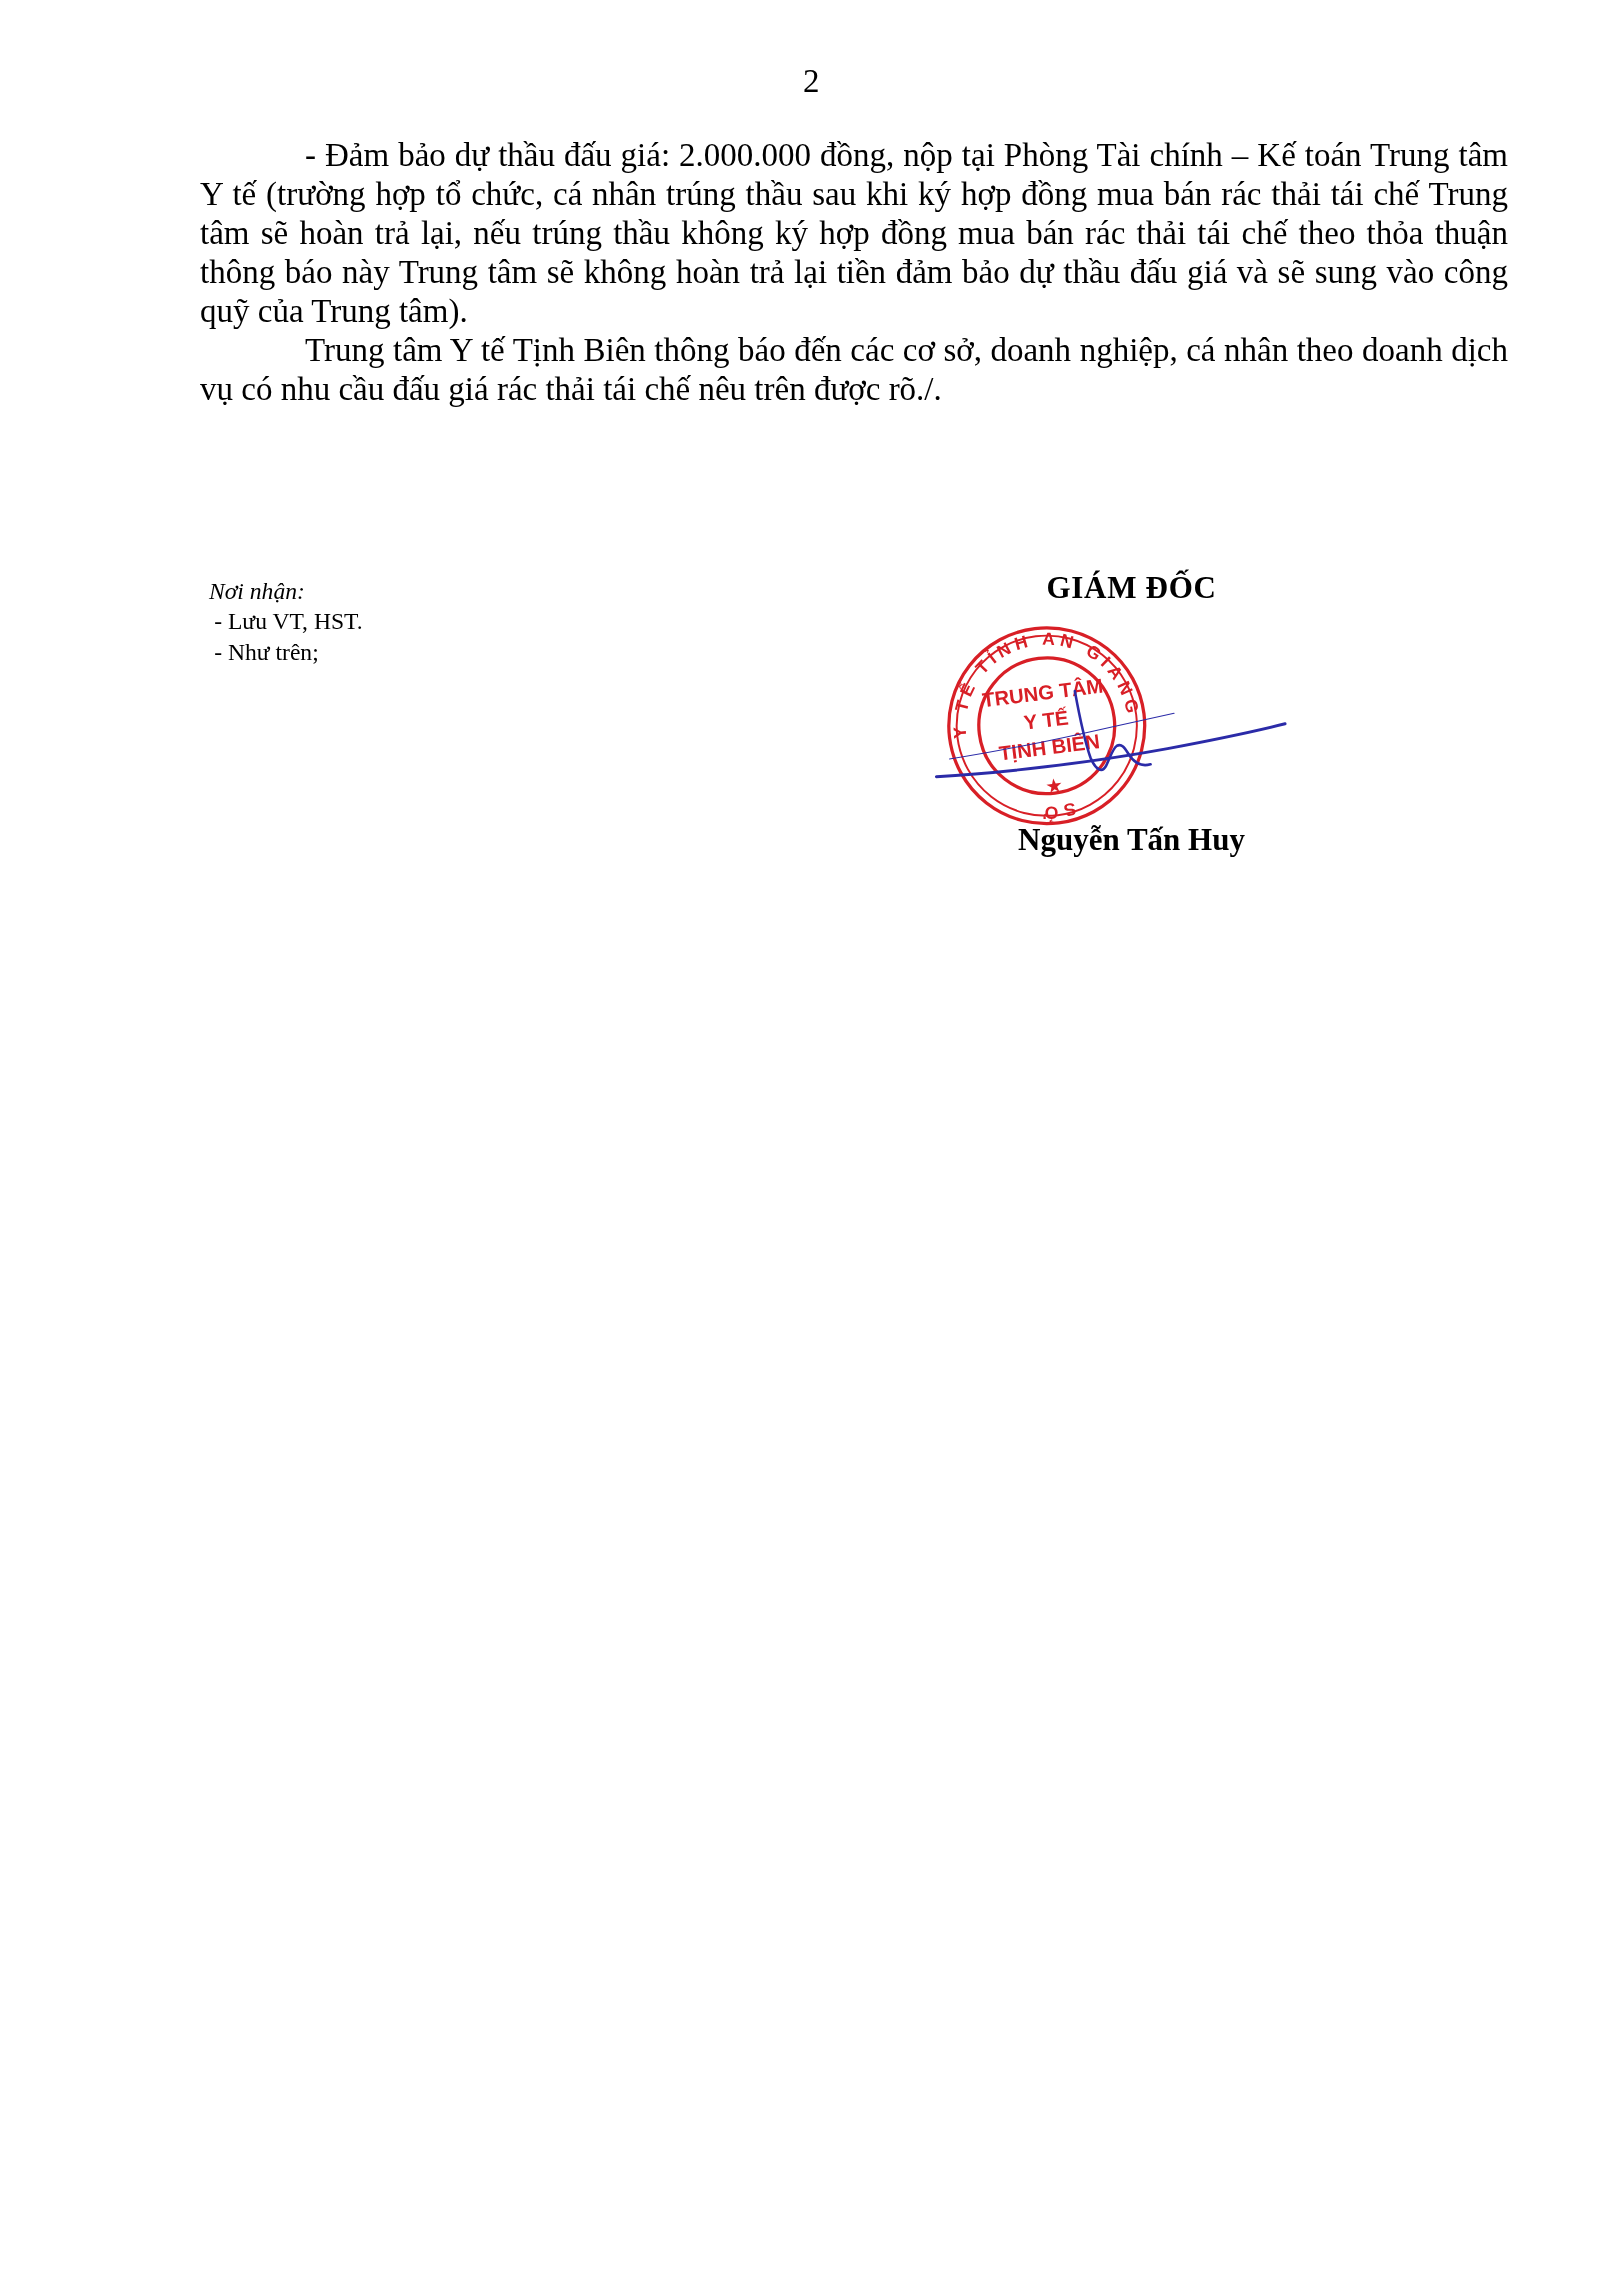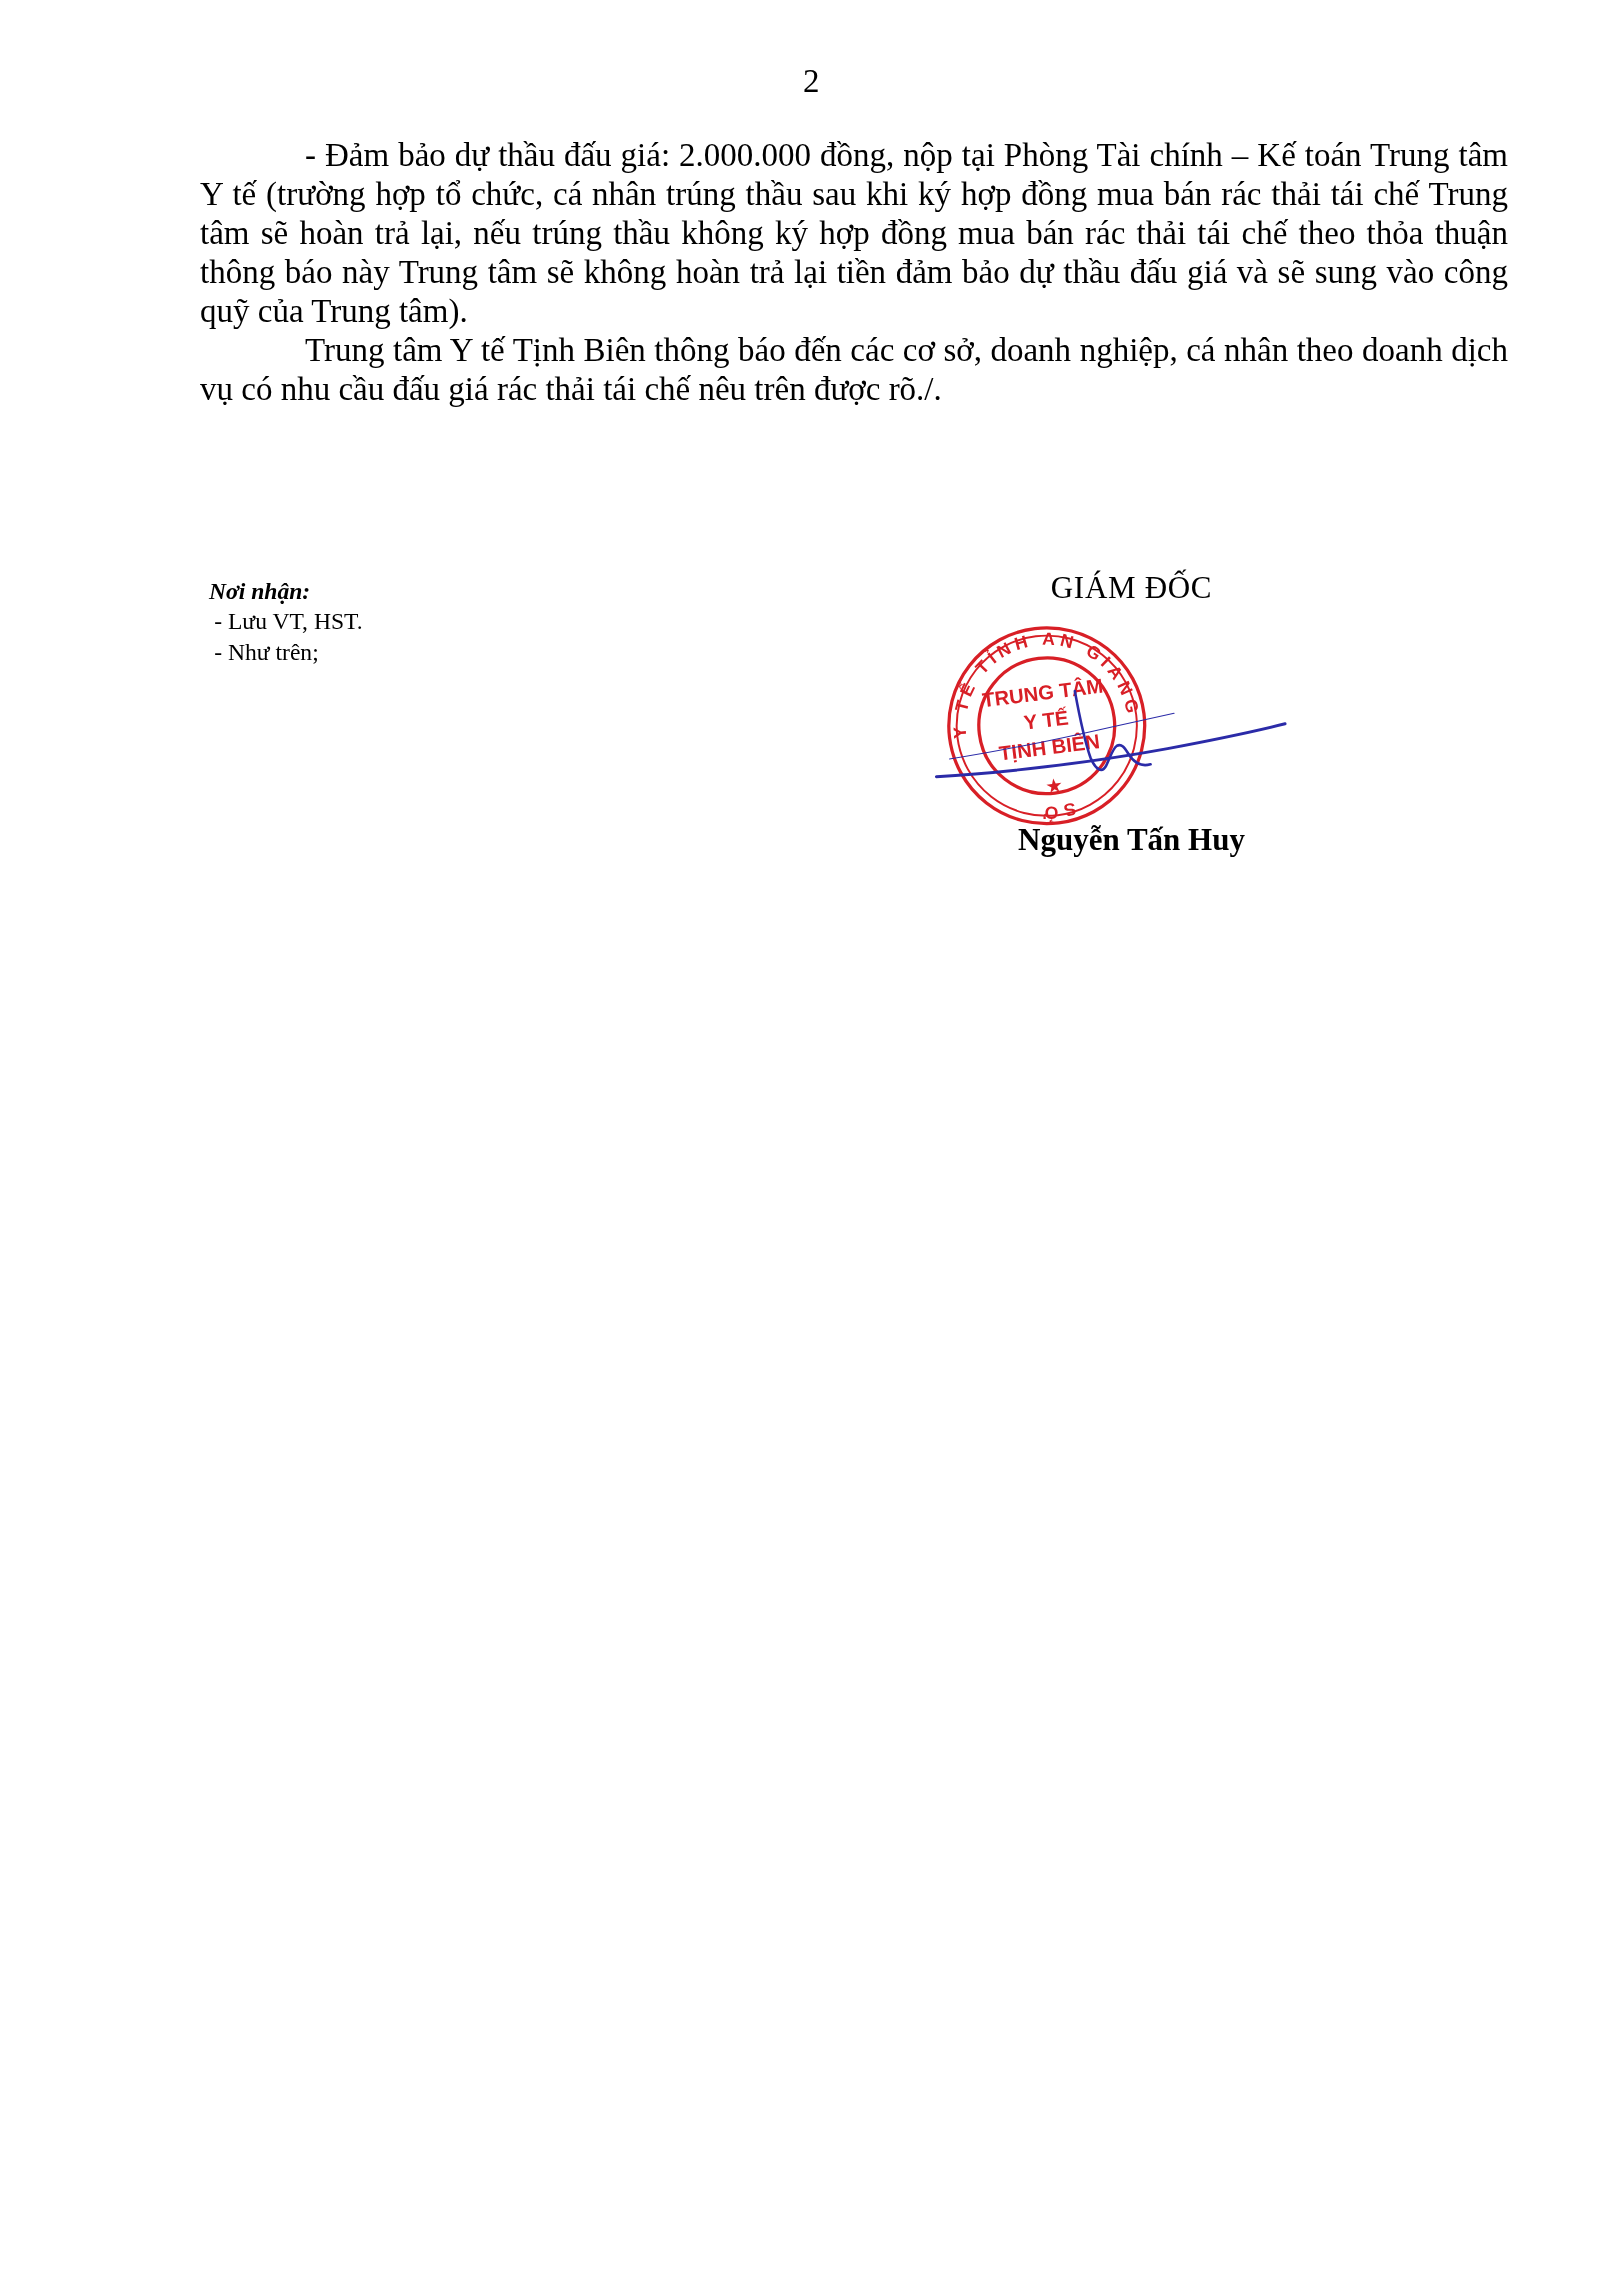--- a/index.html
+++ b/index.html
@@ -51,41 +51,41 @@
   
   .recipients {
     position: absolute;
     left: 209px;
     top: 576px;
     width: 497px;
   }
   .recipients-title {
     font-size: 23.6px;
     line-height: 30px;
-    font-weight: bold;
+    font-weight: normal;
     font-style: italic;
   }
   .recipients-item {
     font-size: 23.6px;
     line-height: 31px;
     padding-left: 5.2px;
   }
 
   
   .signature-block {
     position: absolute;
     left: 870px;
     top: 569px;
     width: 523px;
     text-align: center;
   }
   .sig-title {
     font-size: 31px;
     line-height: 38px;
-    font-weight: normal;
+    font-weight: bold;
     letter-spacing: 0.7px;
   }
   .sig-name {
     position: absolute;
     left: 870px;
     top: 821px;
     width: 523px;
     text-align: center;
     font-size: 31px;
     line-height: 38px;

